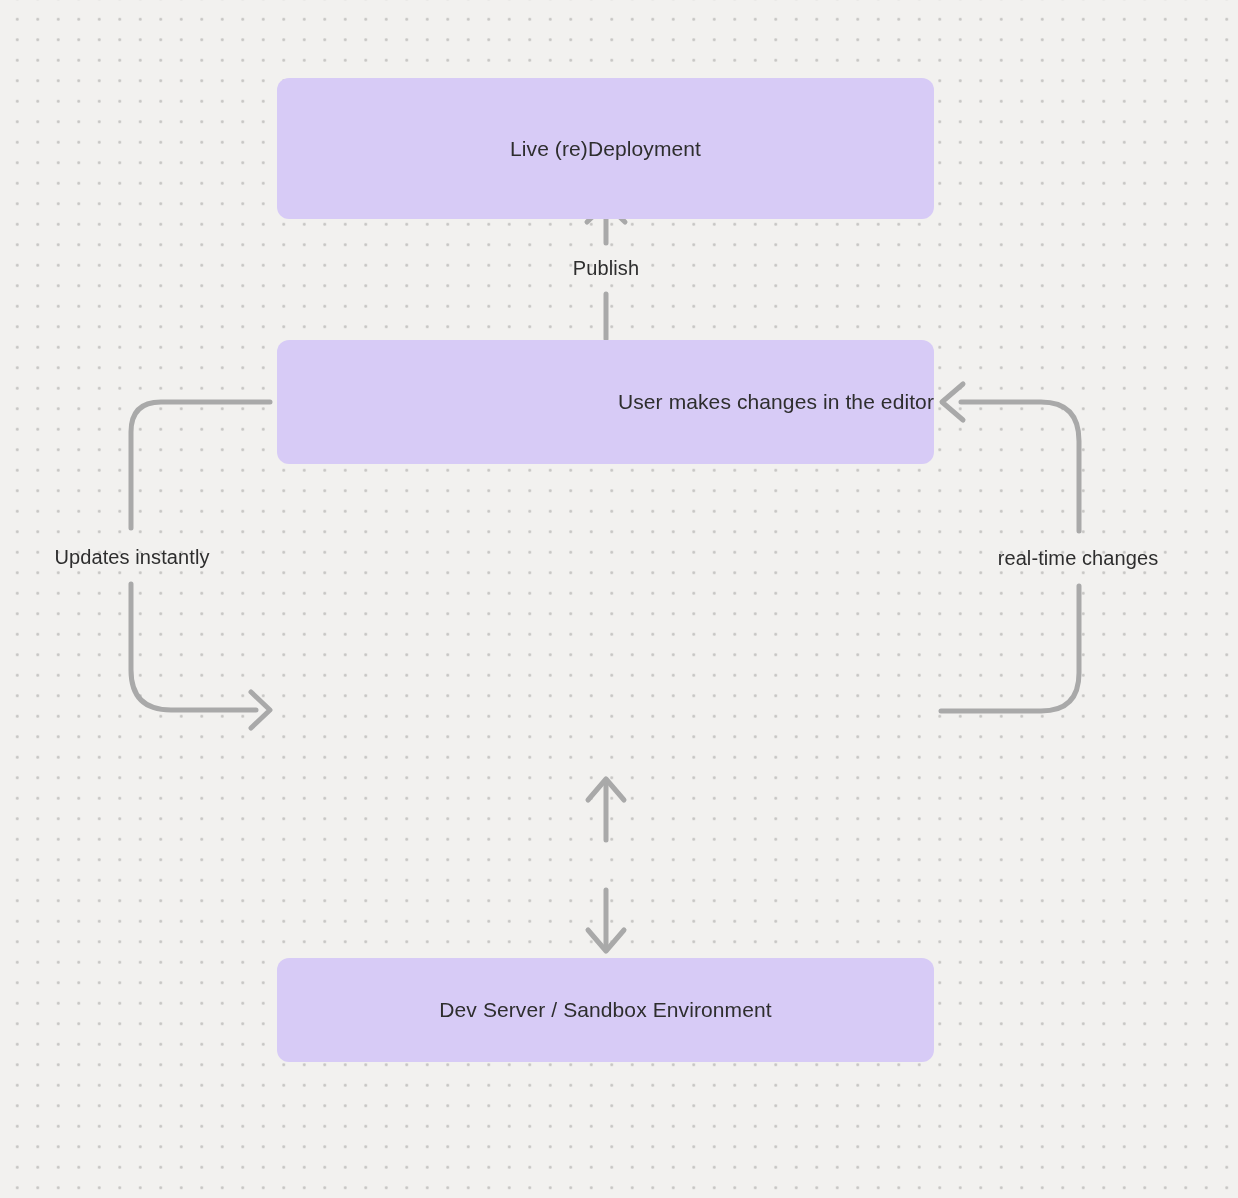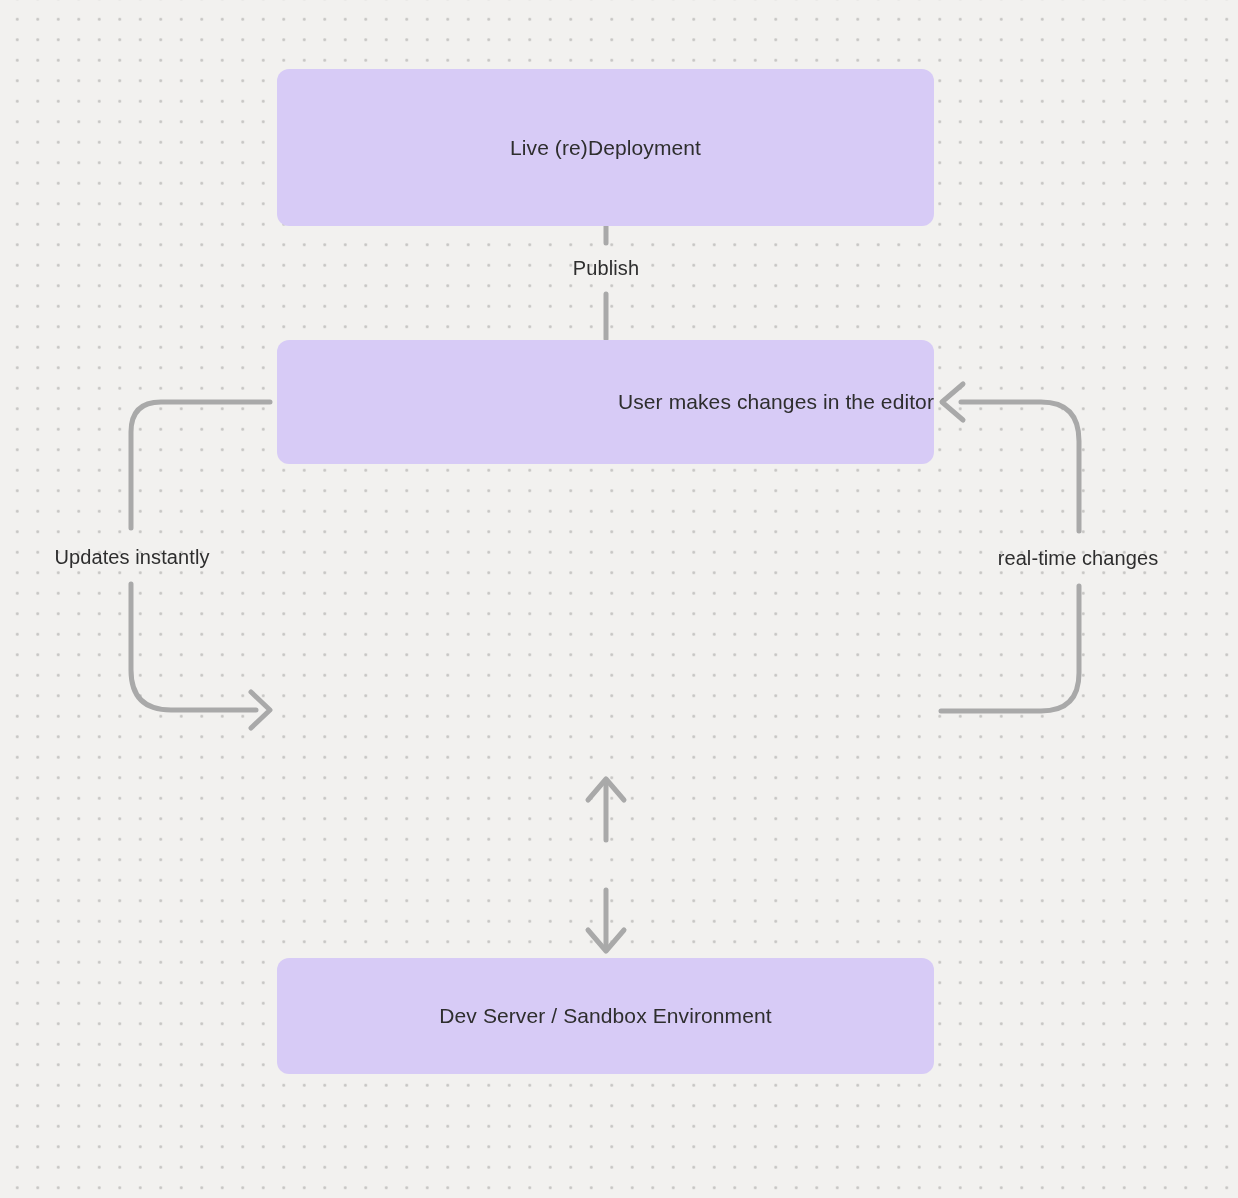--- a/index.html
+++ b/index.html
@@ -27,24 +27,24 @@
     background: #d7cbf6;
     border-radius: 12px;
     display: flex;
     align-items: center;
     justify-content: center;
     font-size: 21px;
     letter-spacing: 0.1px;
     color: #2e2e2e;
     box-sizing: border-box;
   }
-  .node-live     { top: 69px;  height: 157px; }
+  .node-live     { top: 78px;  height: 141px; }
   .node-editor   { top: 340px; justify-content: flex-end; }
   .node-preview  { top: 650px; height: 123px; }
-  .node-dev      { top: 958px; height: 116px; }
+  .node-dev      { top: 958px; height: 104px; }
 
   .edges-svg {
     position: absolute;
     top: 0; left: 0;
     width: 1238px;
     height: 1198px;
     pointer-events: none;
   }
   .edges-svg path {
     fill: none;

